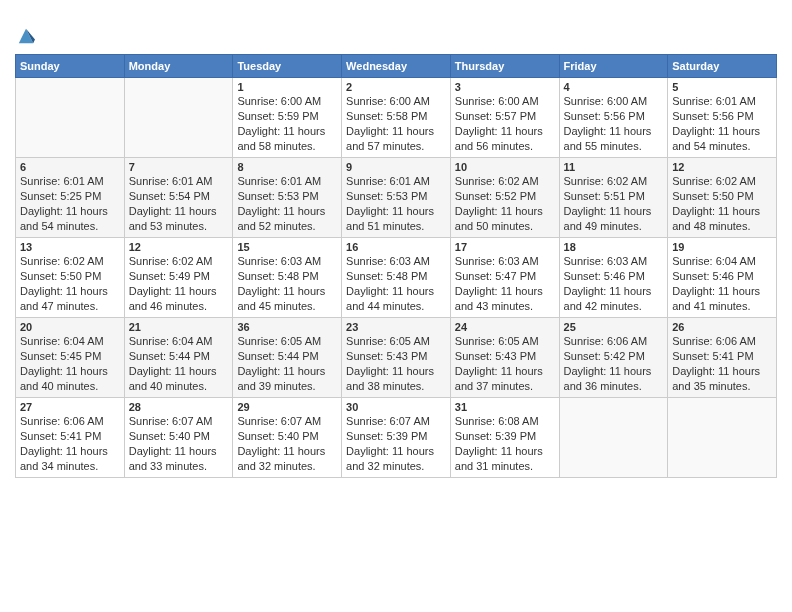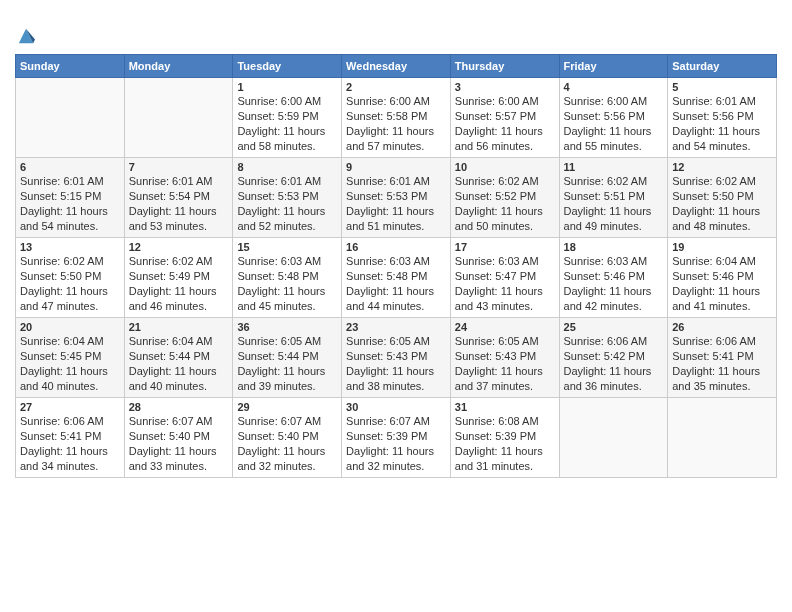--- a/index.html
+++ b/index.html
@@ -166,21 +166,21 @@
             <div class="day-info">Sunrise: 6:01 AM
 Sunset: 5:56 PM
 Daylight: 11 hours
 and 54 minutes.</div>
           </td>
         </tr>
         <tr>
           <td>
             <span class="day-num">6</span>
             <div class="day-info">Sunrise: 6:01 AM
-Sunset: 5:15 PM
+Sunset: 5:25 PM
 Daylight: 11 hours
 and 54 minutes.</div>
           </td>
           <td>
             <span class="day-num">7</span>
             <div class="day-info">Sunrise: 6:01 AM
 Sunset: 5:54 PM
 Daylight: 11 hours
 and 53 minutes.</div>
           </td>

